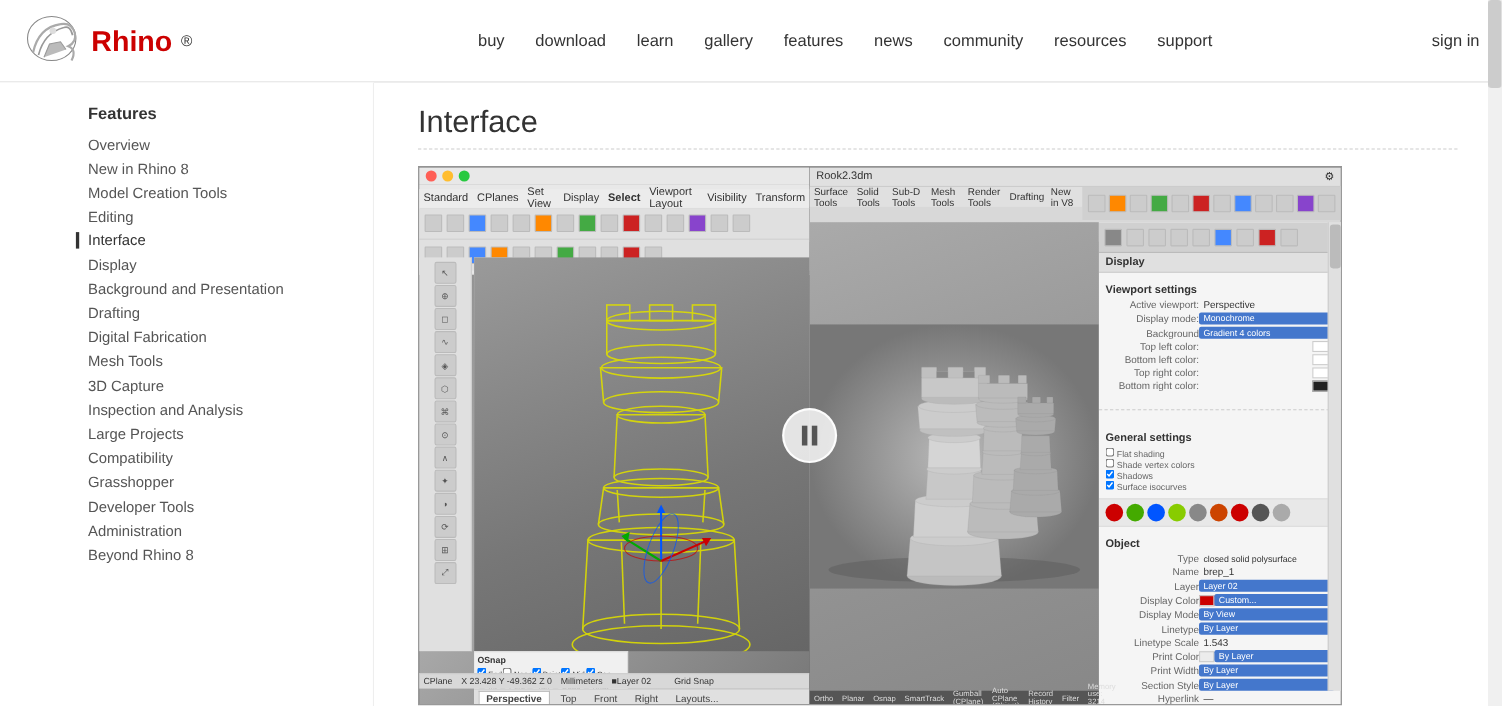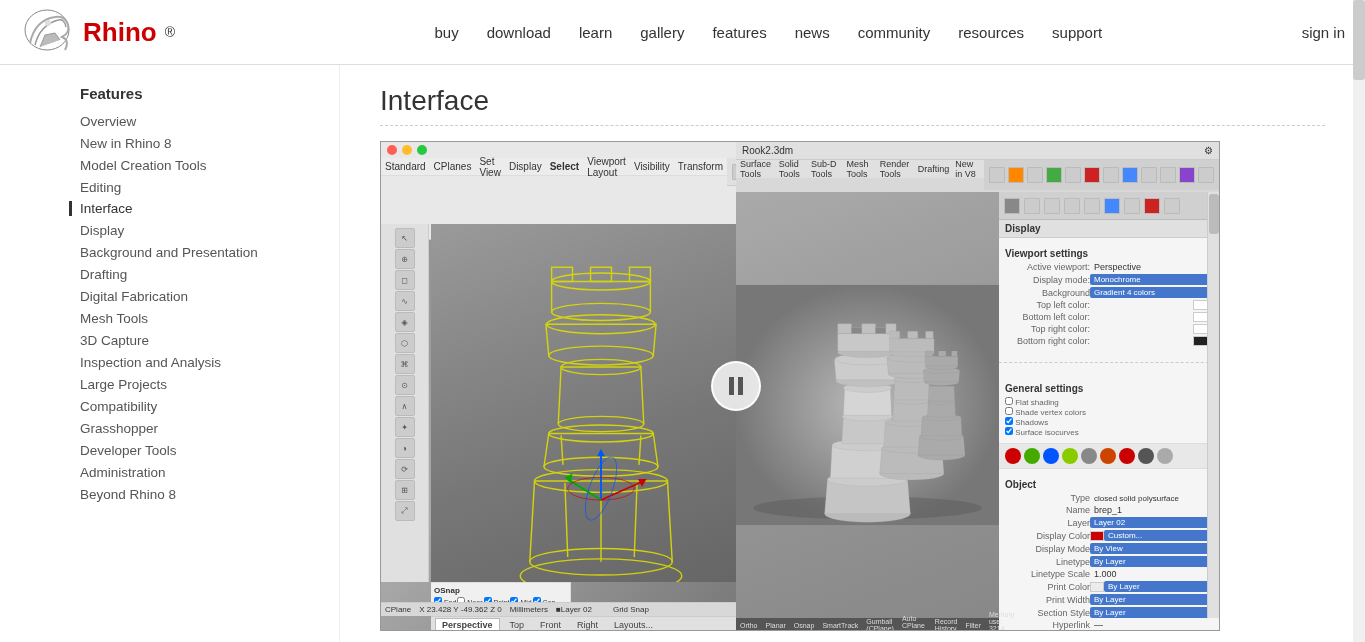--- a/index.html
+++ b/index.html
@@ -3,21 +3,21 @@
   <meta charset="utf-8">
   <style>
     * { margin: 0; padding: 0; box-sizing: border-box; }
     body { font-family: Arial, sans-serif; font-size: 14px; background: #fff; color: #333; overflow-x: hidden; }
 
     
     .top-nav {
       display: flex;
       align-items: center;
       padding: 0 20px;
-      height: 65px;
+      height: 75px;
       border-bottom: 1px solid #ddd;
       background: #fff;
     }
     .logo-area {
       display: flex;
       align-items: center;
       gap: 8px;
       margin-right: 60px;
     }
     .logo-icon {
@@ -149,20 +149,22 @@
       background: linear-gradient(135deg, #888 0%, #aaa 50%, #777 100%);
       overflow: hidden;
     }
 
     
     .rhino-toolbar {
       background: #e8e8e8;
       height: 82px;
       border-bottom: 1px solid #ccc;
       display: flex;
+      flex-direction: column;
+      justify-content: center;
     }
     .rhino-menubar {
       height: 18px;
       background: #ececec;
       display: flex;
       align-items: center;
       padding: 0 4px;
       gap: 8px;
       font-size: 10px;
       color: #333;
@@ -955,21 +957,21 @@
             <div class="prop-row">
               <span class="prop-label">Display Mode</span>
               <span class="prop-value dropdown">By View</span>
             </div>
             <div class="prop-row">
               <span class="prop-label">Linetype</span>
               <span class="prop-value dropdown">By Layer</span>
             </div>
             <div class="prop-row">
               <span class="prop-label">Linetype Scale</span>
-              <span class="prop-value">1.000</span>
+              <span class="prop-value">1.543</span>
             </div>
             <div class="prop-row">
               <span class="prop-label">Print Color</span>
               <span class="prop-color-box" style="width:14px;background:#ececec;"></span>
               <span class="prop-value dropdown">By Layer</span>
             </div>
             <div class="prop-row">
               <span class="prop-label">Print Width</span>
               <span class="prop-value dropdown">By Layer</span>
             </div>

